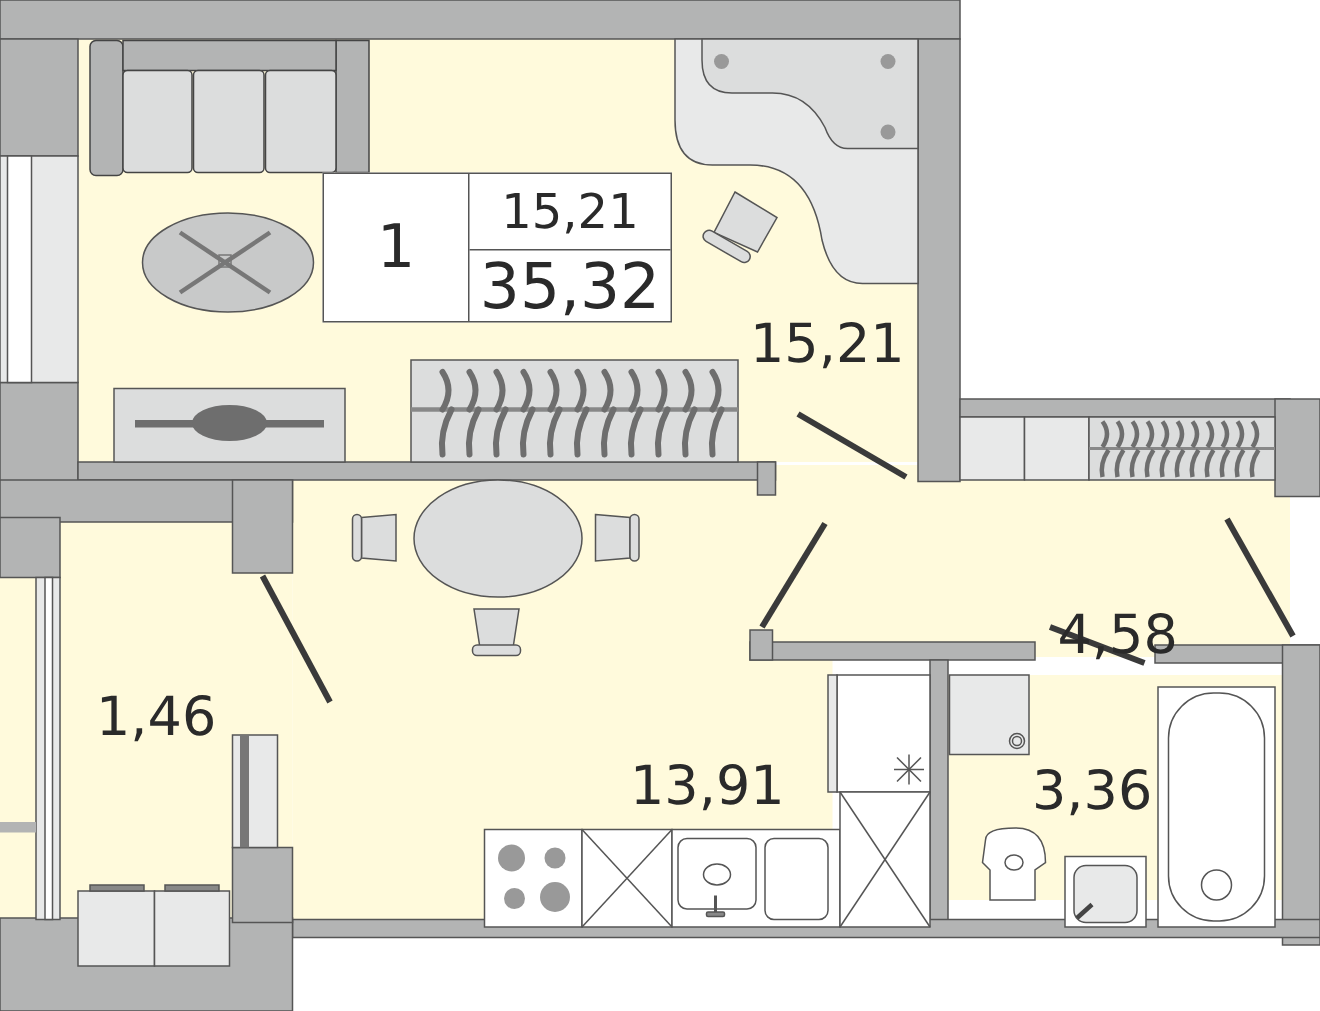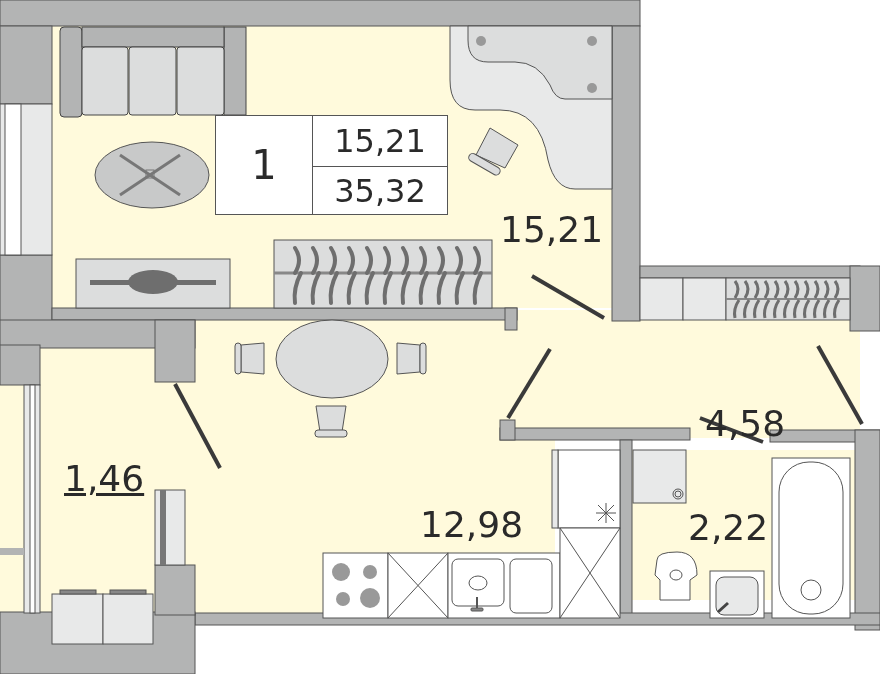--- a/index.html
+++ b/index.html
@@ -3,21 +3,21 @@
 <meta charset="utf-8">
 <style>
   html, body { margin: 0; padding: 0; background: #ffffff; }
   body { width: 880px; height: 674px; position: relative; overflow: hidden; font-family: "DejaVu Sans", "Liberation Sans", sans-serif; }
   #plan { position: absolute; left: 0; top: 0; width: 880px; height: 674px; }
   .lbl { position: absolute; color: #2a2a2a; font-family: "DejaVu Sans", sans-serif; letter-spacing: 0px; line-height: 1; white-space: nowrap; }
   .area-label { font-size: 36px; }
   .info-box { position: absolute; left: 215px; top: 115px; width: 233px; height: 100px; background: #fff; border: 1px solid #555; box-sizing: border-box; }
   .info-box .rooms { position: absolute; left: 0; top: 0; width: 96px; height: 98px; border-right: 1px solid #555; display: flex; align-items: center; justify-content: center; font-size: 40px; color: #2a2a2a; }
   .info-box .living { position: absolute; left: 97px; top: 0; width: 134px; height: 50px; border-bottom: 1px solid #555; display: flex; align-items: center; justify-content: center; font-size: 32px; color: #2a2a2a; }
-  .info-box .total { position: absolute; left: 97px; top: 51px; width: 134px; height: 47px; display: flex; align-items: center; justify-content: center; font-size: 32px; color: #2a2a2a; }
+  .info-box .total { position: absolute; left: 97px; top: 51px; width: 134px; height: 47px; display: flex; align-items: center; justify-content: center; font-size: 42px; color: #2a2a2a; }
 </style>
 </head>
 <body>
 
 <svg id="plan" viewBox="0 0 880 674" xmlns="http://www.w3.org/2000/svg">
 
   <g>
     <rect x="52" y="26" width="560" height="282" fill="#fffadc"></rect>
     <rect x="195" y="320" width="360" height="300" fill="#fffadc"></rect>
     <rect x="500" y="310" width="360" height="128" fill="#fffadc"></rect>
@@ -242,15 +242,15 @@
 </svg>
 
 <div class="info-box">
   <div class="rooms">1</div>
   <div class="living">15,21</div>
   <div class="total">35,32</div>
 </div>
 
 <div class="lbl area-label" style="left:500px; top:212px;">15,21</div>
 <div class="lbl area-label" style="left:705px; top:362px;margin-top:44px;">4,58</div>
-<div class="lbl area-label" style="left:420px; top:507px;">12,98</div>
-<div class="lbl area-label" style="left:64px; top:461px;text-decoration:underline;">1,46</div>
-<div class="lbl area-label" style="left:688px; top:510px;">2,22</div>
+<div class="lbl area-label" style="left:420px; top:507px;">13,91</div>
+<div class="lbl area-label" style="left:64px; top:461px;">1,46</div>
+<div class="lbl area-label" style="left:688px; top:510px;">3,36</div>
 
 </body></html>

